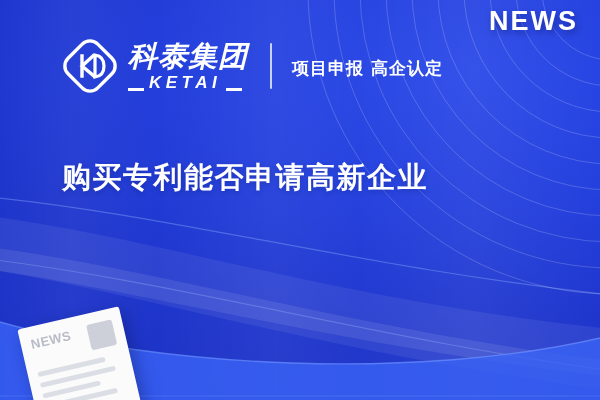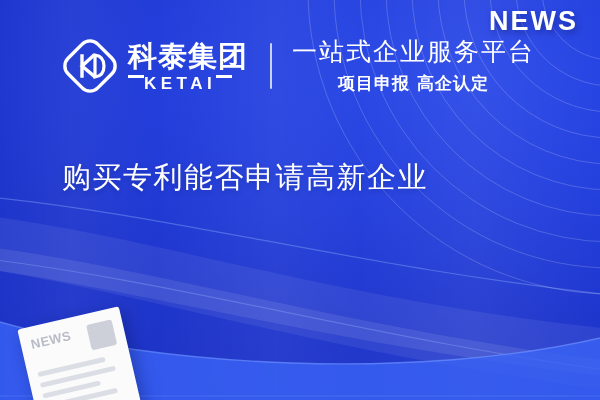--- a/index.html
+++ b/index.html
@@ -40,31 +40,31 @@
   .swoosh svg{ display:block; }
   
   .bottomcurve{ position:absolute; left:0; right:0; bottom:0; height:120px; }
   .bottomcurve svg{ display:block; }
 
   
   .header{
     position:absolute; left:62px; top:38px;
     display:flex; align-items:center;
   }
-  .logo-block{ display:flex; align-items:center; }
+  .logo-block{ display:flex; align-items:center;font-style:italic; }
   .logo-mark{ width:56px; height:56px; flex:0 0 auto; }
   .logo-mark svg{ display:block; }
   .logo-words{ margin-left:10px; }
   .logo-cn{
     font-size:29px; font-weight:bold; color:#ffffff;
     letter-spacing:1px; line-height:1.05;
     font-family:"DejaVu Sans", sans-serif;
   }
   .logo-en{
-    display:flex; align-items:flex-start; 
+    display:flex; align-items:flex-end; gap:5px;
     margin-top:3px;
   }
   .logo-en .dash{ display:block; width:16px; height:3px; background:#fff; }
   .logo-en .txt{
     font-size:17px; font-weight:bold; color:#fff;
     letter-spacing:4.5px; line-height:1;
     font-family:"Liberation Sans", sans-serif;
   }
   .vdivider{
     width:2px; height:46px; margin:0 20px 0 22px;
@@ -88,21 +88,21 @@
     position:absolute; right:22px; top:6px;
     font-size:27px; font-weight:bold; color:#ffffff;
     letter-spacing:2px;
     font-family:"Liberation Sans", sans-serif;
     text-shadow:2px 3px 6px rgba(10,20,100,.45);
   }
 
   
   .main-title{
     position:absolute; left:62px; top:160px;
-    font-size:29px; font-weight:normal; color:#ffffff;
+    font-size:29px; font-weight:bold; color:#ffffff;
     letter-spacing:1.5px; line-height:1.2;
     font-family:"DejaVu Sans", sans-serif;
     text-shadow:0 2px 5px rgba(8,18,90,.25);
     text-align:right;
   }
 
   
   .paper{
     position:absolute; left:16px; top:318px;
     width:104px; height:104px;
@@ -185,21 +185,20 @@
           <i class="dash"></i>
           <span class="txt">KETAI</span>
           <i class="dash"></i>
         </span>
       </span>
     </div>
 
     <div class="vdivider"></div>
 
     <div class="slogan">
-      <div class="slogan-main">一站式企业服务平台</div>
       <div class="slogan-sub">项目申报 高企认定</div>
     </div>
   </div>
 
   <div class="news-word">NEWS</div>
 
   <div class="main-title">购买专利能否申请高新企业</div>
 
   <div class="paper">
     <div class="paper-top">

